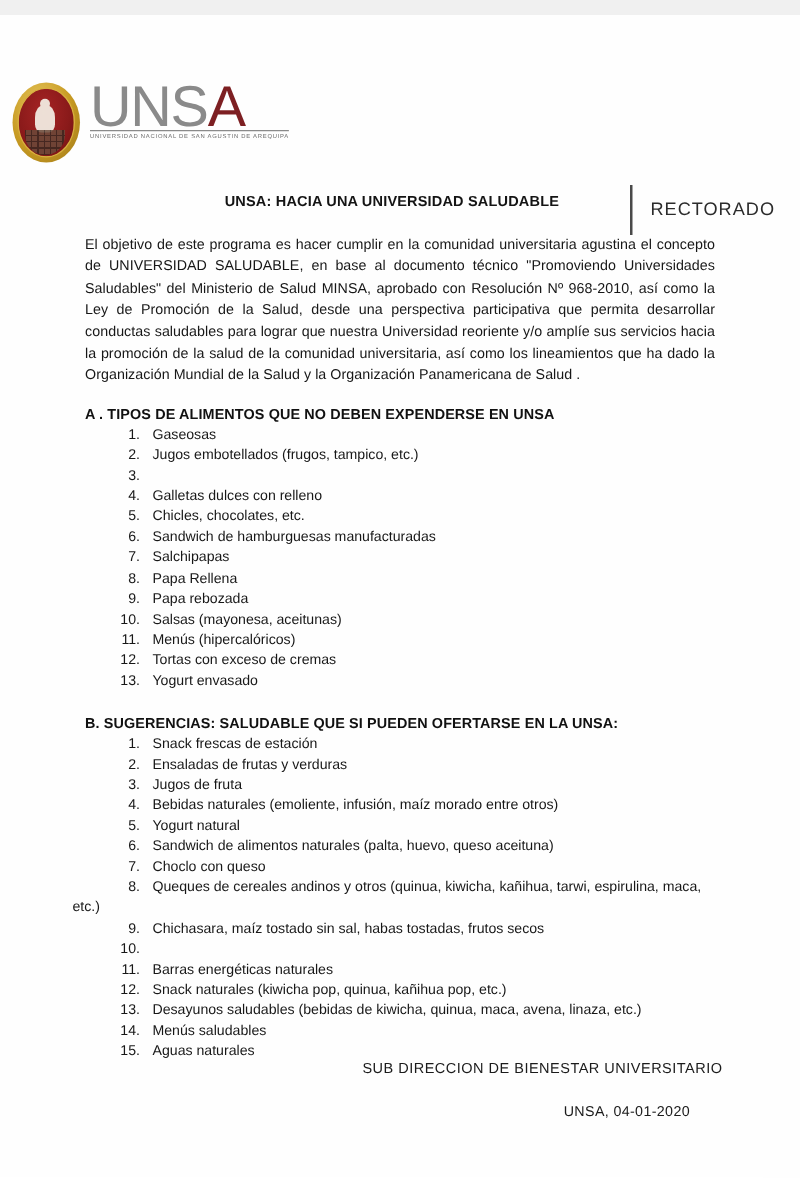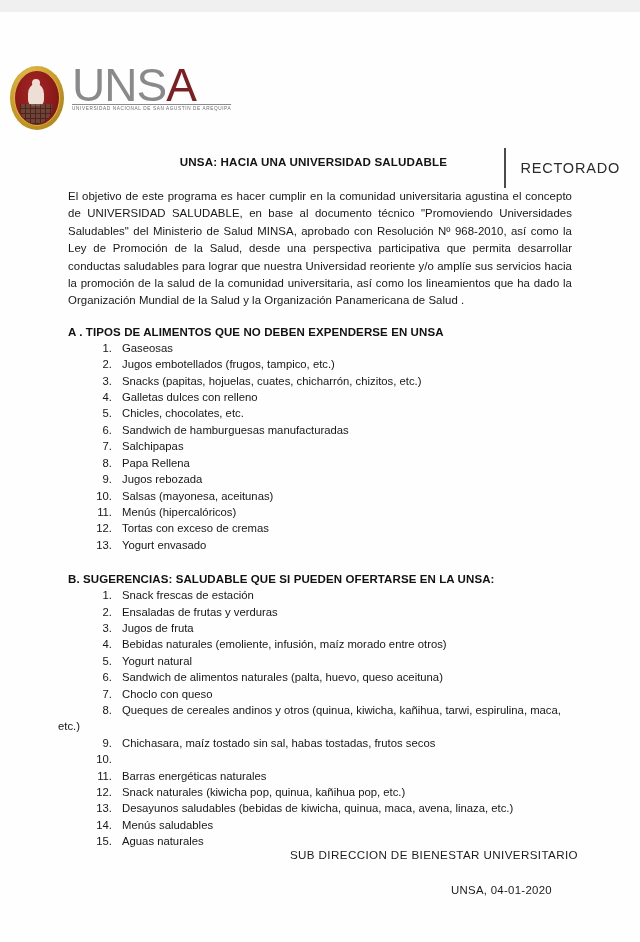--- a/index.html
+++ b/index.html
@@ -262,21 +262,20 @@
           <li>
             <span class="num">1.</span>
             <span class="txt">Gaseosas</span>
           </li>
           <li>
             <span class="num">2.</span>
             <span class="txt">Jugos embotellados (frugos, tampico, etc.)</span>
           </li>
           <li>
             <span class="num">3.</span>
-            <span class="txt">Snacks (papitas, hojuelas, cuates, chicharrón, chizitos, etc.)</span>
           </li>
           <li>
             <span class="num">4.</span>
             <span class="txt">Galletas dulces con relleno</span>
           </li>
           <li>
             <span class="num">5.</span>
             <span class="txt">Chicles, chocolates, etc.</span>
           </li>
           <li>
@@ -286,21 +285,21 @@
           <li>
             <span class="num">7.</span>
             <span class="txt">Salchipapas</span>
           </li>
           <li>
             <span class="num">8.</span>
             <span class="txt">Papa Rellena</span>
           </li>
           <li>
             <span class="num">9.</span>
-            <span class="txt">Jugos rebozada</span>
+            <span class="txt">Papa rebozada</span>
           </li>
           <li>
             <span class="num">10.</span>
             <span class="txt">Salsas (mayonesa, aceitunas)</span>
           </li>
           <li>
             <span class="num">11.</span>
             <span class="txt">Menús (hipercalóricos)</span>
           </li>
           <li>

